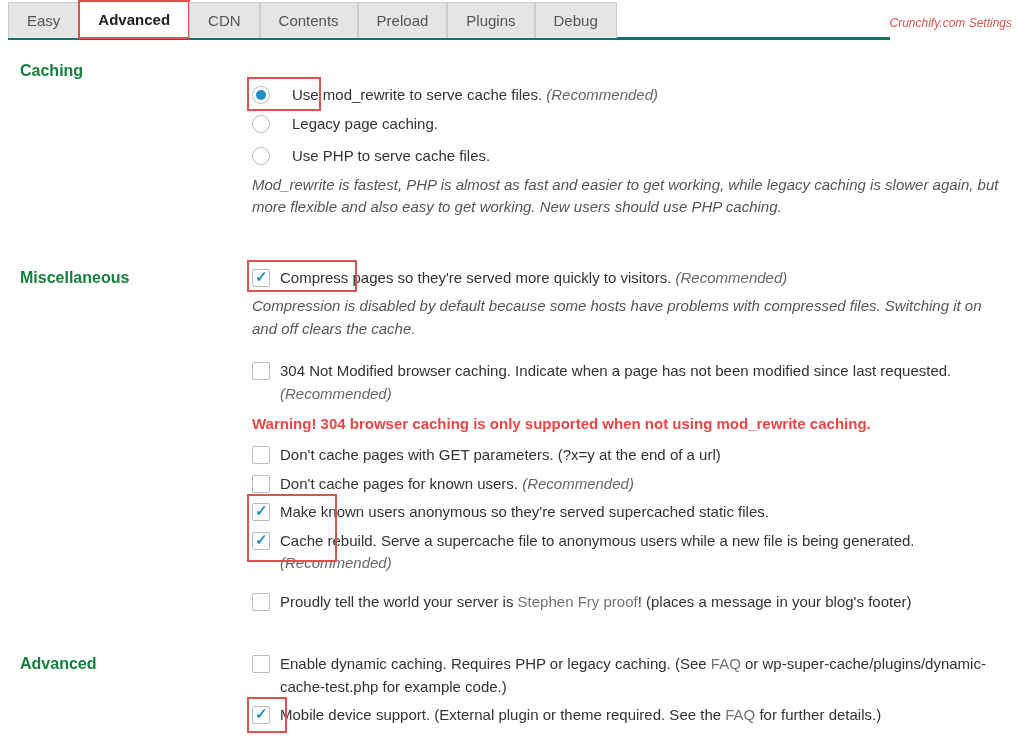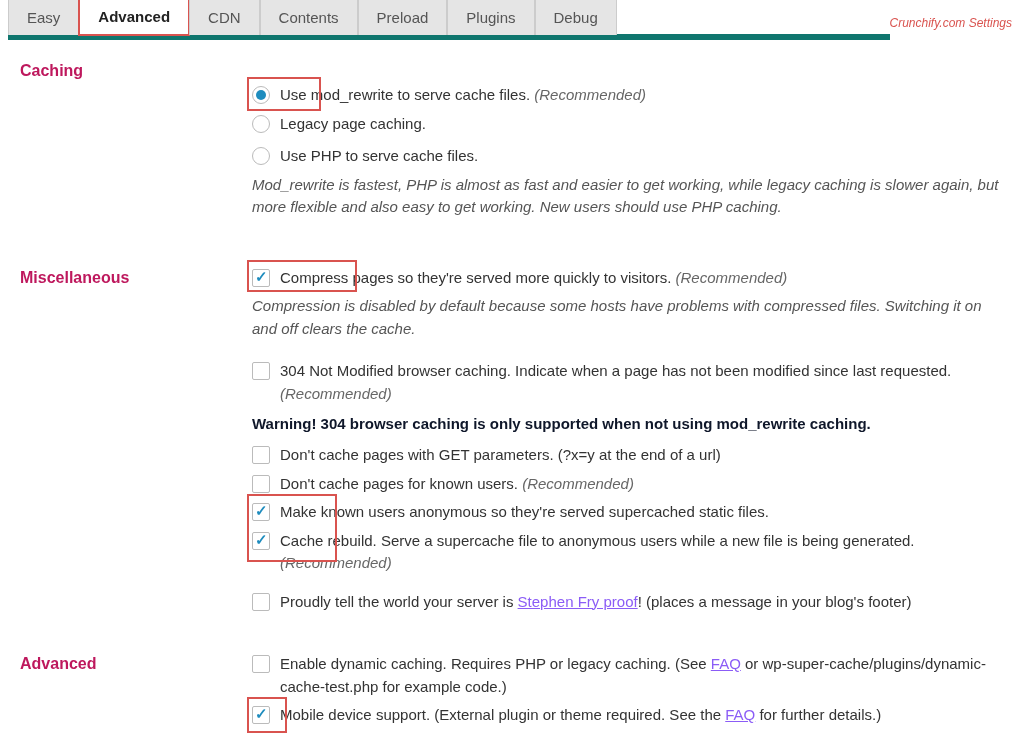--- a/index.html
+++ b/index.html
@@ -12,21 +12,21 @@
     background: #fff;
     width: 1024px;
   }
   .top-row {
     display: flex;
     align-items: flex-start;
     padding: 0 12px 0 8px;
   }
   .tabs {
     display: flex;
-    border-bottom: 6px solid #0f766e;
+    border-bottom: 3px solid #0f766e;
     flex: 1;
     height: 40px;
     align-items: flex-end;
   }
   .tab {
     padding: 9px 18px;
     background: #e5e5e5;
     border: 1px solid #ccc;
     border-bottom: none;
     margin-right: 0px;
@@ -45,21 +45,21 @@
   .watermark {
     color: #d9534f;
     font-size: 12px;
     padding-top: 16px;
     font-style: italic;
     white-space: nowrap;
   }
   .hl-tab { outline: 2px solid #d9534f; outline-offset: -1px; }
   .content { padding: 20px 20px 0 20px; }
   .section { display: flex; margin-bottom: 30px; align-items: flex-start; }
-  .section-title { width: 232px; font-weight: 700; color: #be185d; font-size: 16px; flex-shrink: 0; padding-top: 2px; }
+  .section-title { width: 232px; font-weight: 700; color: #15803d; font-size: 16px; flex-shrink: 0; padding-top: 2px; }
   .section-body { flex: 1; }
   .option { display: flex; align-items: flex-start; margin-bottom: 10px; line-height: 1.5; }
   .option.tight { margin-bottom: 6px; }
   .cb, .rb {
     appearance: none;
     width: 18px; height: 18px;
     border: 1px solid #bbb;
     margin: 2px 10px 0 0;
     flex-shrink: 0;
     background: #fff;
@@ -80,25 +80,25 @@
     content: "";
     position: absolute;
     left: 3px; top: 3px;
     width: 10px; height: 10px;
     background: #1e8cbe;
     border-radius: 50%;
   }
   .opt-text { flex: 1; color: #333; }
   .reco { font-style: italic; color: #666; }
   .desc { font-style: italic; color: #555; margin: 0 0 18px 0; line-height: 1.5; }
-  .warn { font-weight: 700; color: #0f172a; margin: 10px 0 12px 0; }
-  .link { color: #8b5cf6; text-decoration: underline; cursor: pointer; text-align: center; }
+  .warn { font-weight: 700; color: #ef4444; margin: 10px 0 12px 0; }
+  .link { color: #737373; cursor: pointer; text-align: center; }
   .hl-box { position: absolute; border: 2px solid #d9534f; pointer-events: none; }
   .hl-wrap { position: relative; }
-  .radio-indent { margin-left: 0px; }
+  .radio-indent { margin-left: 0px; gap: 12px; }
 </style>
 </head>
 <body>
 
 <div class="top-row">
   <div class="tabs">
     <div class="tab">Easy</div>
     <div class="tab active hl-tab">Advanced</div>
     <div class="tab">CDN</div>
     <div class="tab">Contents</div>

